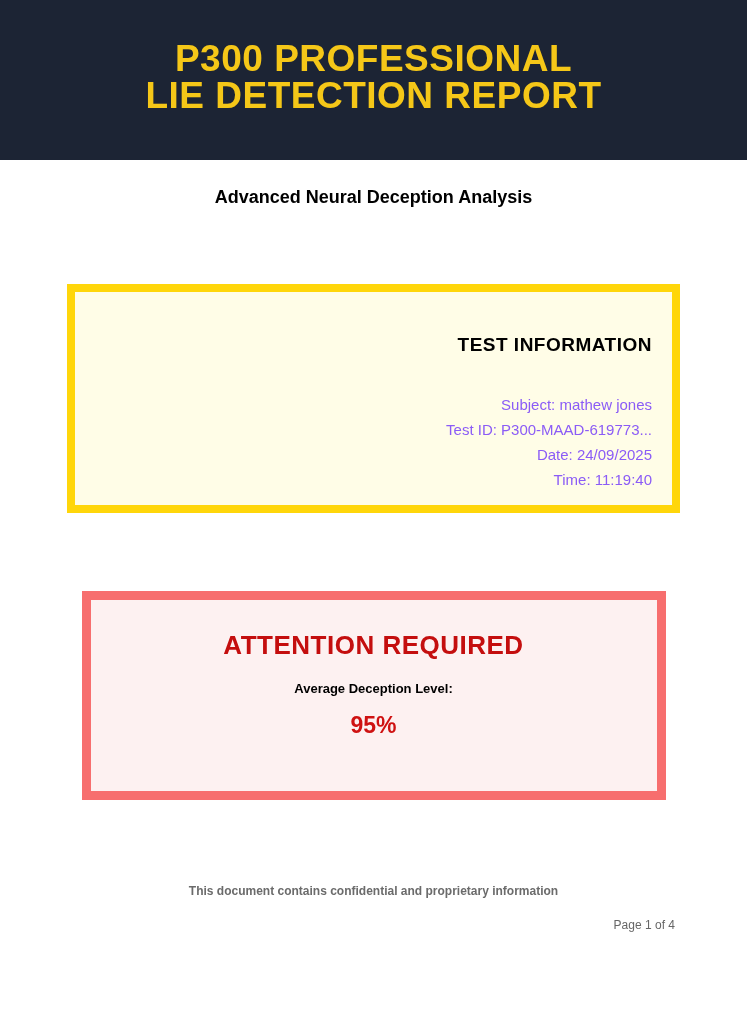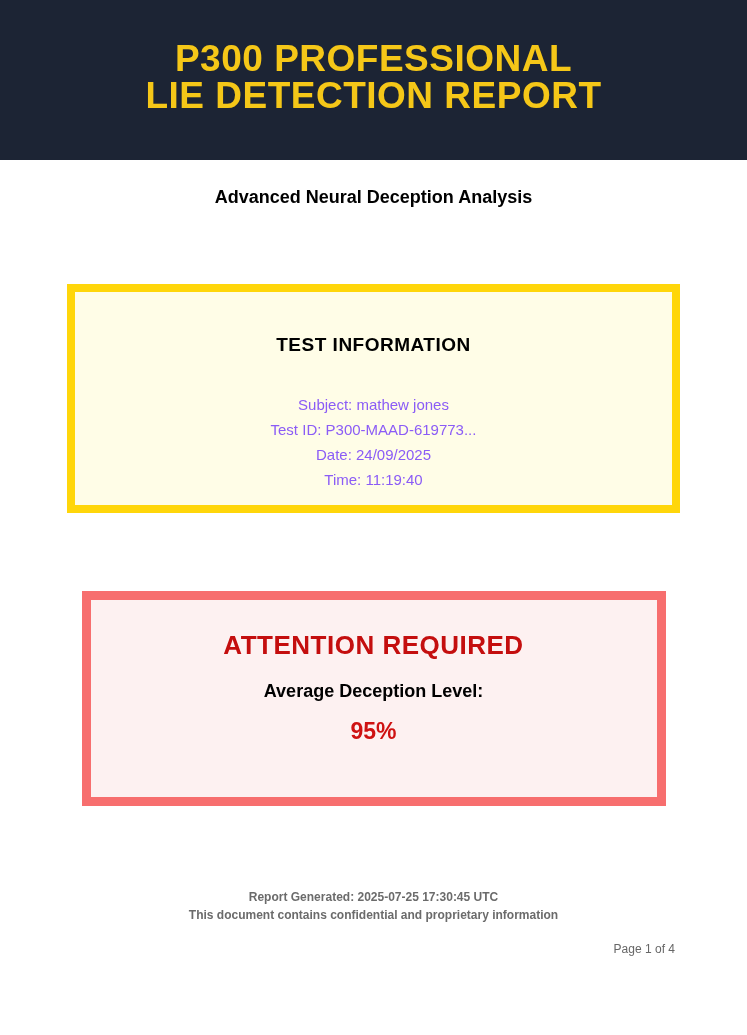--- a/index.html
+++ b/index.html
@@ -34,21 +34,21 @@
     text-align: center;
     font-size: 18px;
     font-weight: bold;
     color: #000000;
   }
   .info-box {
     width: 613px;
     margin: 76px auto 0;
     border: 8px solid #ffd60a;
     background: #fffde7;
-    text-align: center;
+    text-align: right;
     padding: 42px 20px 13px;
   }
   .info-box .info-title {
     font-size: 19px;
     font-weight: bold;
     color: #000000;
     letter-spacing: 0.5px;
     margin-bottom: 36px;
   }
   .info-box .info-line {
@@ -65,21 +65,21 @@
     padding: 30px 7px 52px;
   }
   .alert-box .alert-title {
     color: #c40e0e;
     font-size: 26px;
     font-weight: bold;
     letter-spacing: 0.5px;
   }
   .alert-box .alert-label {
     color: #000000;
-    font-size: 18px;
+    font-size: 13px;
     font-weight: bold;
     margin-top: 20px;
   }
   .alert-box .alert-value {
     color: #cf1212;
     font-size: 23px;
     font-weight: bold;
     margin-top: 16px;
   }
   .footer {
@@ -117,17 +117,16 @@
   <div class="info-line">Time: 11:19:40</div>
 </div>
 
 <div class="alert-box">
   <div class="alert-title">ATTENTION REQUIRED</div>
   <div class="alert-label">Average Deception Level:</div>
   <div class="alert-value">95%</div>
 </div>
 
 <div class="footer">
-  <div>Report Generated: 2025-07-25 17:30:45 UTC</div>
   <div>This document contains confidential and proprietary information</div>
 </div>
 
 <div class="page-number">Page 1 of 4</div>
 
 </body></html>

